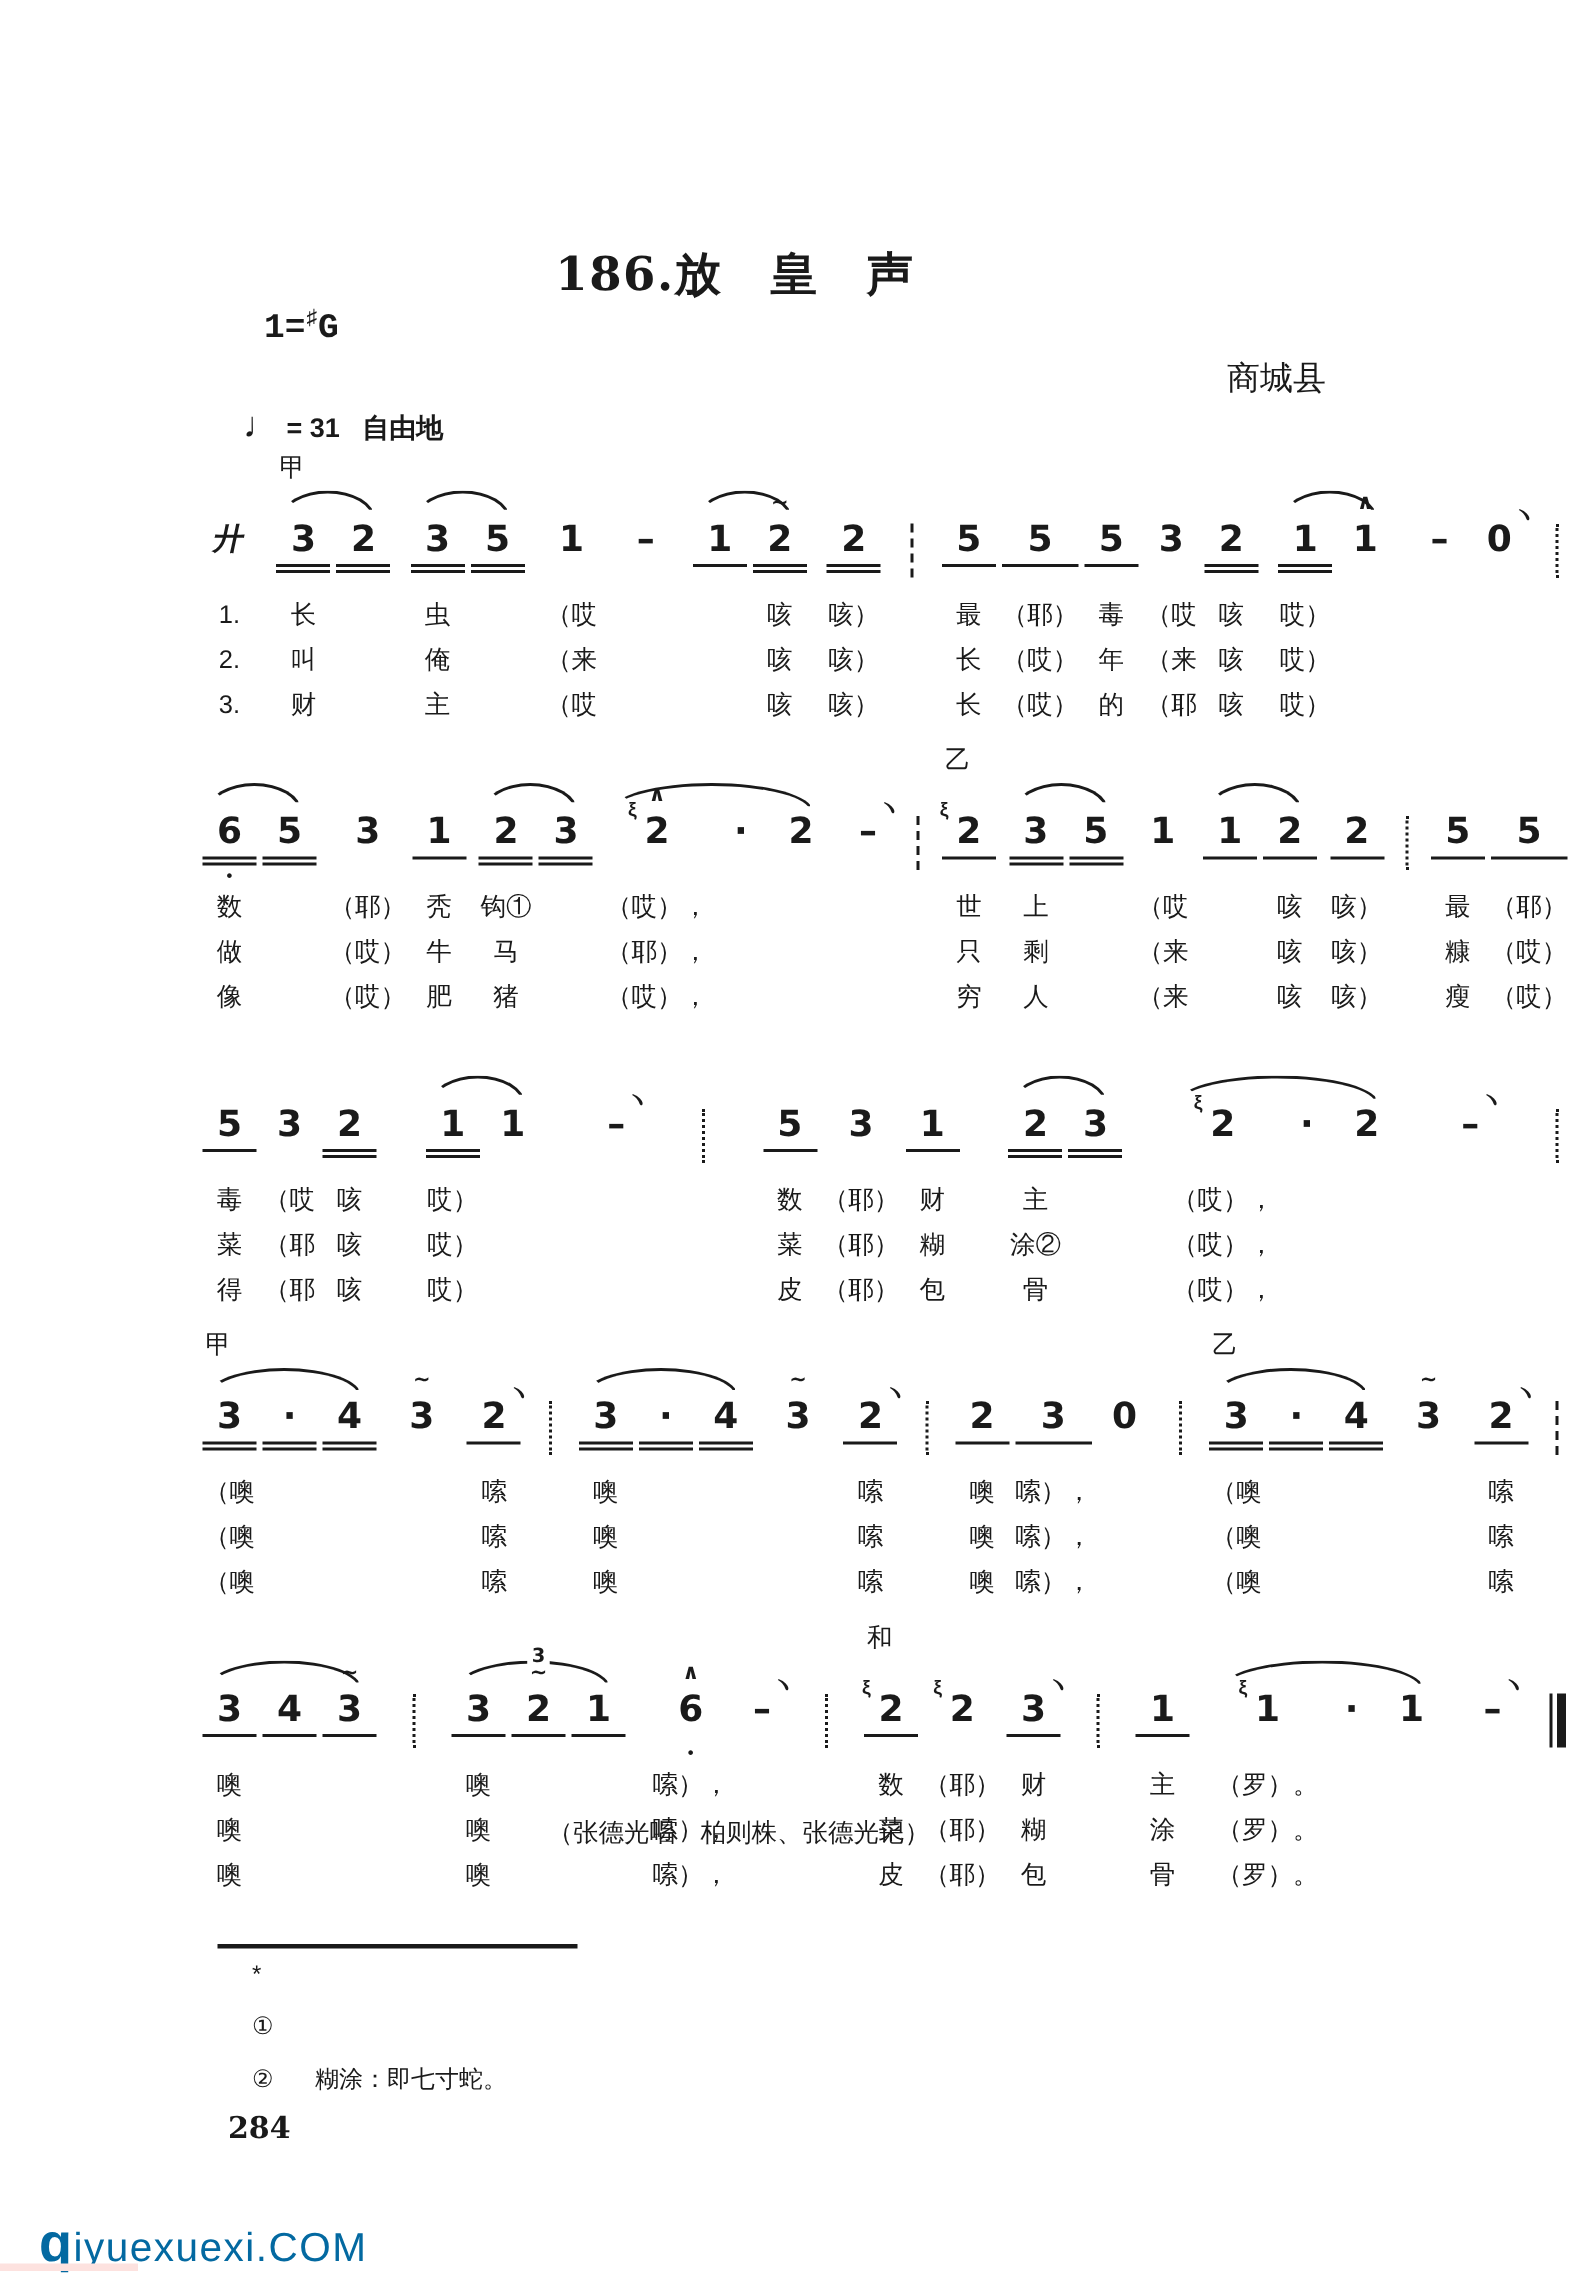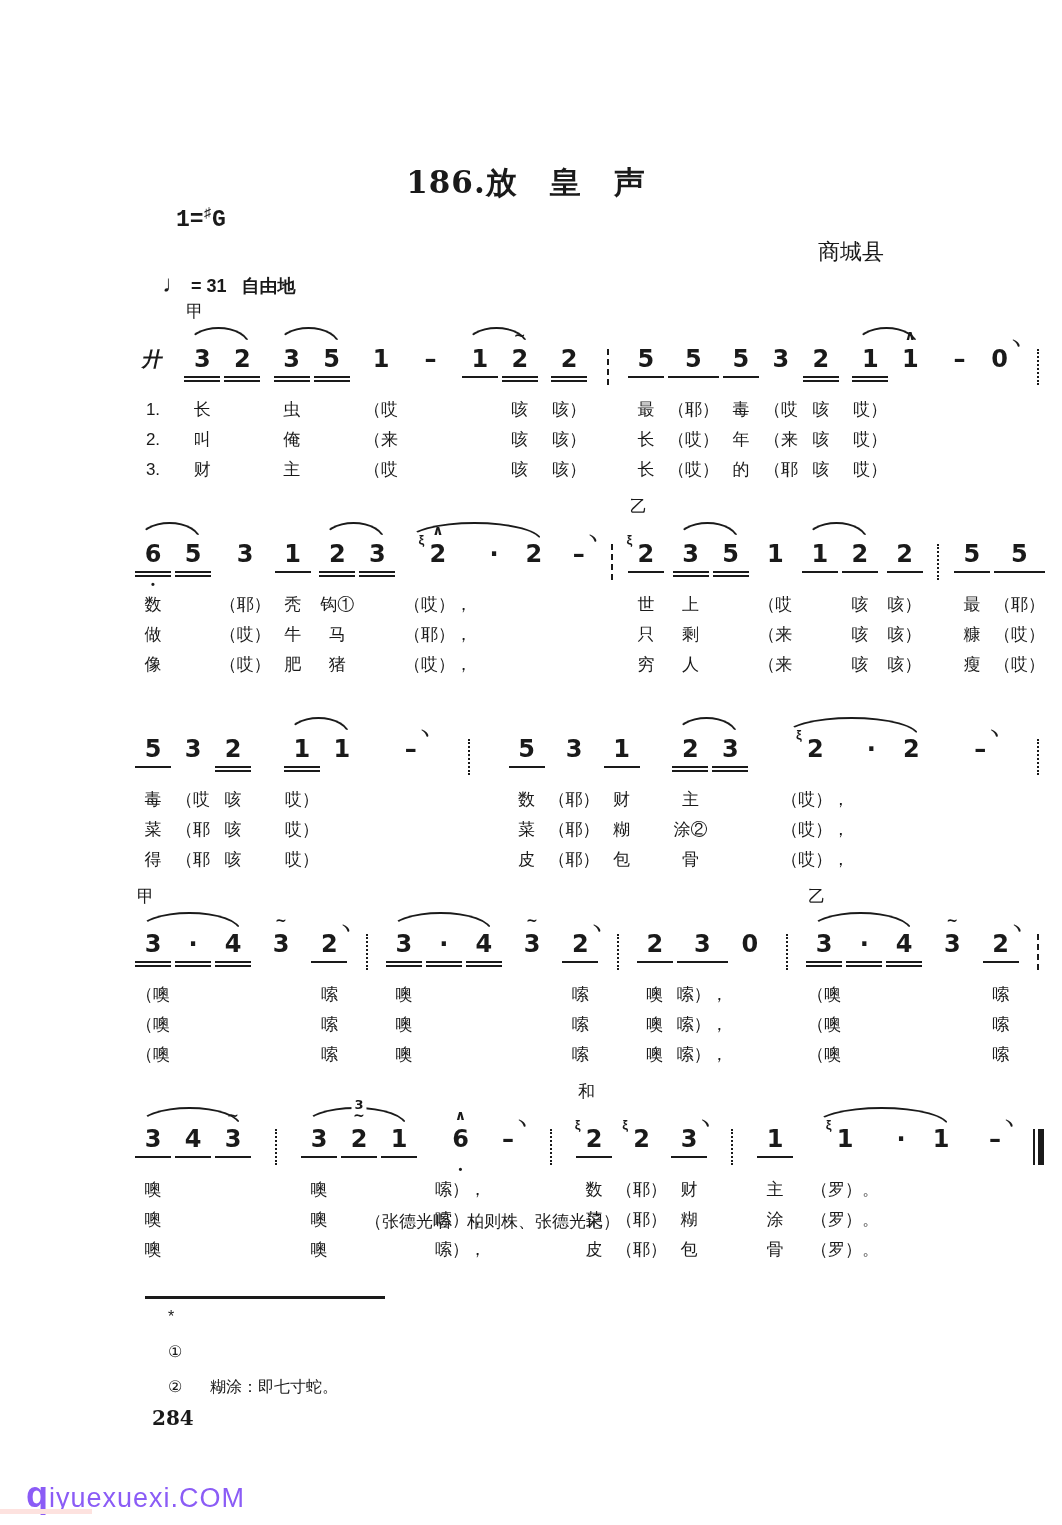--- a/index.html
+++ b/index.html
@@ -3,21 +3,21 @@
 <meta charset="utf-8">
 <style>
   html,body{margin:0;padding:0;}
   body{
     width:1062px;height:1525px;background:#ffffff;position:relative;
     font-family:"Liberation Sans",sans-serif;color:#1a1a1a;overflow:hidden;
   }
   .abs{position:absolute;}
   
   .title{top:162px;left:0;width:980px;text-align:center;font-size:31px;font-weight:bold;
-         font-family:"DejaVu Serif",serif;letter-spacing:1px;margin-left:36px;}
+         font-family:"DejaVu Serif",serif;letter-spacing:1px;}
   .keysig{top:205px;left:176px;font-size:23px;font-weight:bold;font-family:Liberation Mono, monospace;}
   .keysig sup{font-size:14px;}
   .region{top:216px;left:818px;font-size:22px;margin-top:21px;}
   .tempo{top:270px;left:162px;font-size:18px;font-weight:bold;}
   .tempo .qnote{font-size:24px;font-weight:normal;}
   
   #music{top:300px;left:133px;width:914px;}
   .system{padding-top:26px;margin-bottom:10px;}
   .line{display:flex;justify-content:space-between;align-items:flex-start;}
   .grp{position:relative;display:flex;}
@@ -1496,16 +1496,16 @@
       <span class="fn-marker">①</span>
     </div>
     <div class="fn-row">
       <span class="fn-marker">②</span>
       <span>糊涂：即七寸蛇。</span>
     </div>
   </div>
 
   <div class="abs pagenum">284</div>
 
-  <div class="abs watermark" style="color: #8b5cf6;"><b>q</b><span>iyuexuexi.COM</span></div>
+  <div class="abs watermark" style="color: #0369a1;"><b>q</b><span>iyuexuexi.COM</span></div>
   <div class="abs watermark-underline"></div>
 
 </div>
 
 </body></html>

